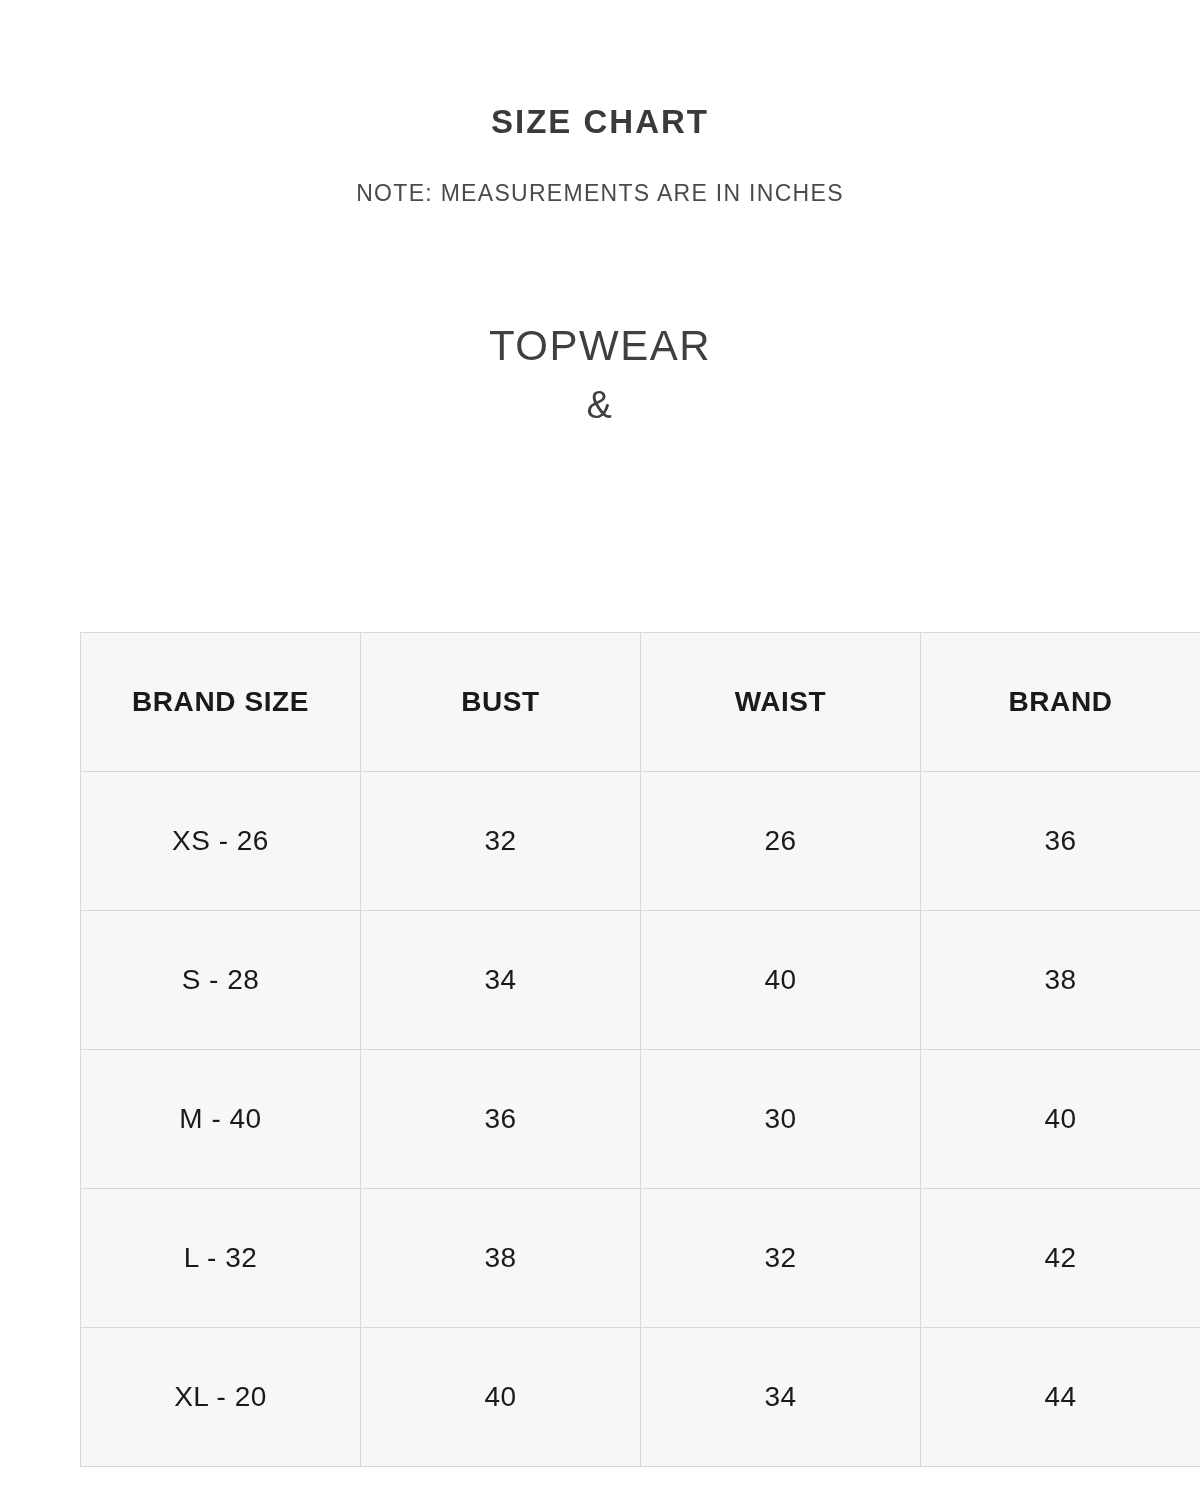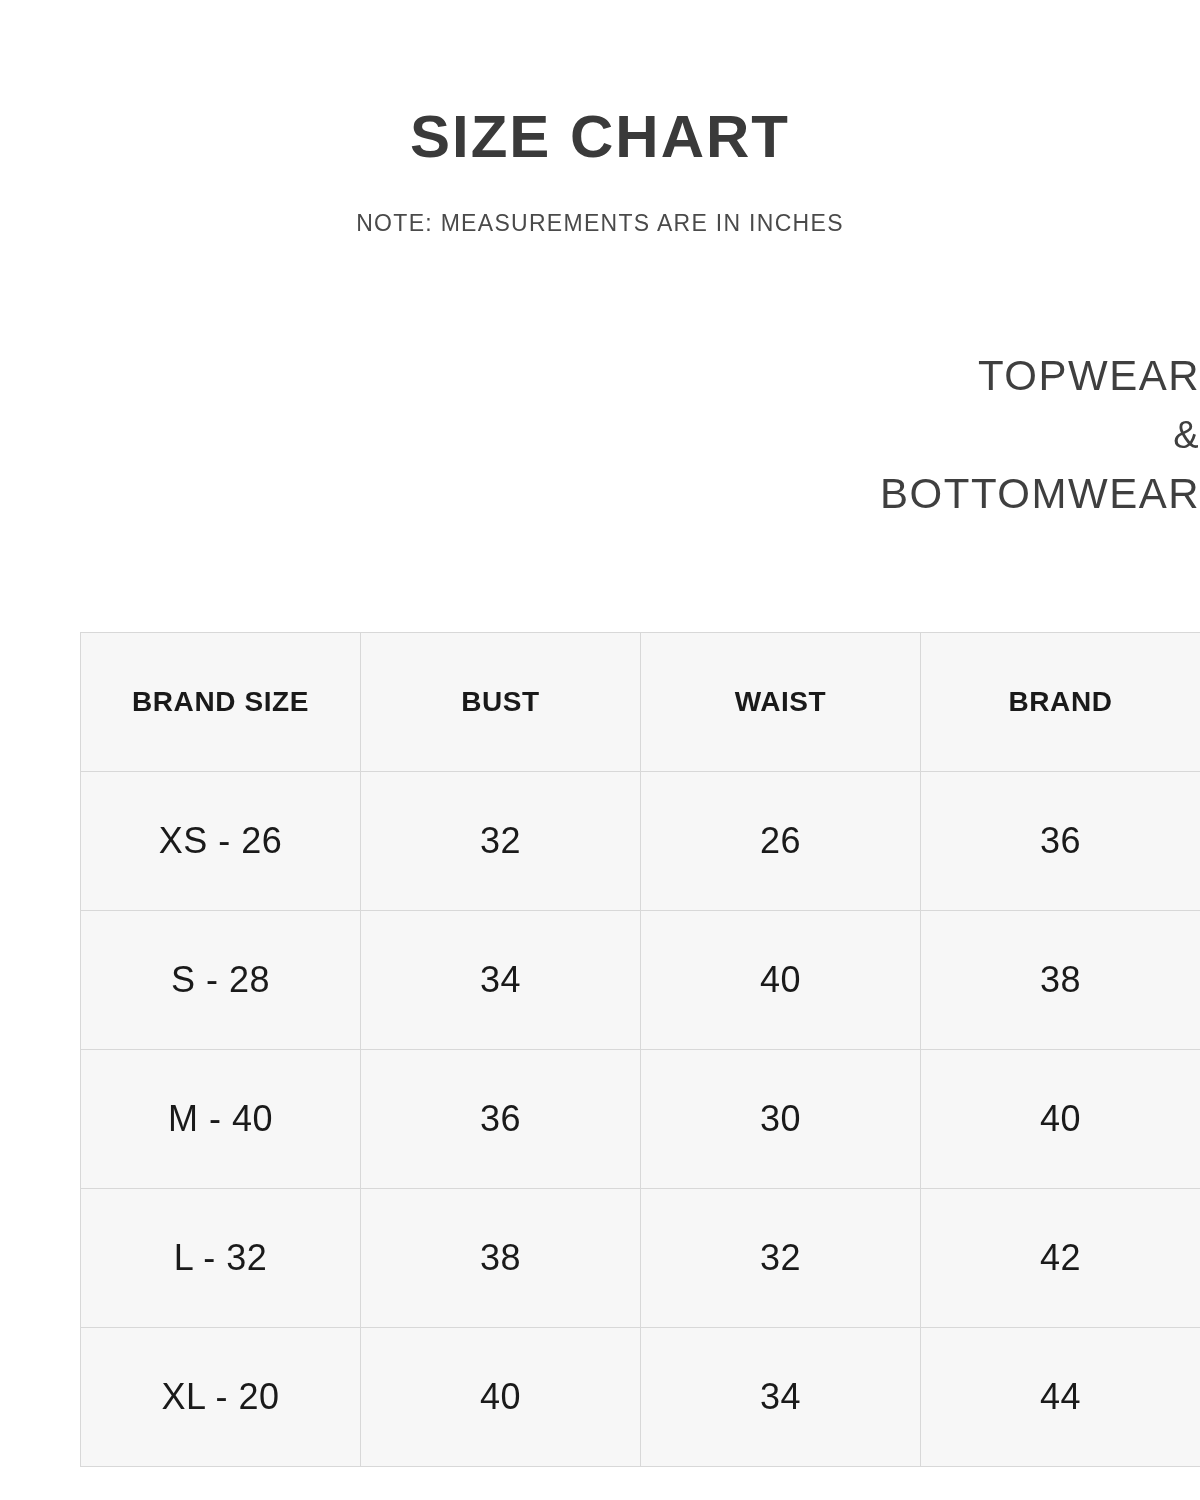--- a/index.html
+++ b/index.html
@@ -17,40 +17,40 @@
 
   .page {
     position: relative;
     width: 1200px;
     height: 1500px;
     box-sizing: border-box;
   }
 
   .title {
     text-align: center;
-    font-size: 60px;
+    font-size: 33px;
     font-weight: bold;
     letter-spacing: 2px;
     color: #3a3a3a;
     margin: 0;
     padding-top: 104px;
     line-height: 1.1;
   }
 
   .note {
     text-align: center;
     font-size: 23px;
     letter-spacing: 1.3px;
     color: #4a4a4a;
     margin: 16px;
     padding-top: 24px;
   }
 
   .category {
-    text-align: right;
+    text-align: center;
     margin: 0;
     padding-top: 92px;
     font-size: 42px;
     line-height: 1.48;
     letter-spacing: 1.5px;
     color: #3f3f3f;
     font-weight: 400;
   }
   .category .amp {
     display: block;
@@ -81,21 +81,21 @@
   table.size-table thead th {
     height: 136px;
     font-size: 28px;
     font-weight: bold;
     letter-spacing: 0.6px;
     color: #1a1a1a;
   }
 
   table.size-table tbody td {
     height: 136px;
-    font-size: 36px;
+    font-size: 28px;
     font-weight: 400;
     color: #1a1a1a;
     letter-spacing: 0.5px;
   }
 
   col.c1 { width: 280px; }
   col.c2 { width: 280px; }
   col.c3 { width: 280px; }
   col.c4 { width: 280px; }
 </style>
@@ -104,21 +104,20 @@
 
 <div class="page">
 
   <h1 class="title">SIZE CHART</h1>
 
   <p class="note">NOTE: MEASUREMENTS ARE IN INCHES</p>
 
   <div class="category">
     <span>TOPWEAR</span>
     <span class="amp">&amp;</span>
-    <span>BOTTOMWEAR</span>
   </div>
 
   <div class="table-wrap">
     <table class="size-table">
       <colgroup>
         <col class="c1">
           <col class="c2">
           <col class="c3">
           <col class="c4">
       </colgroup>

